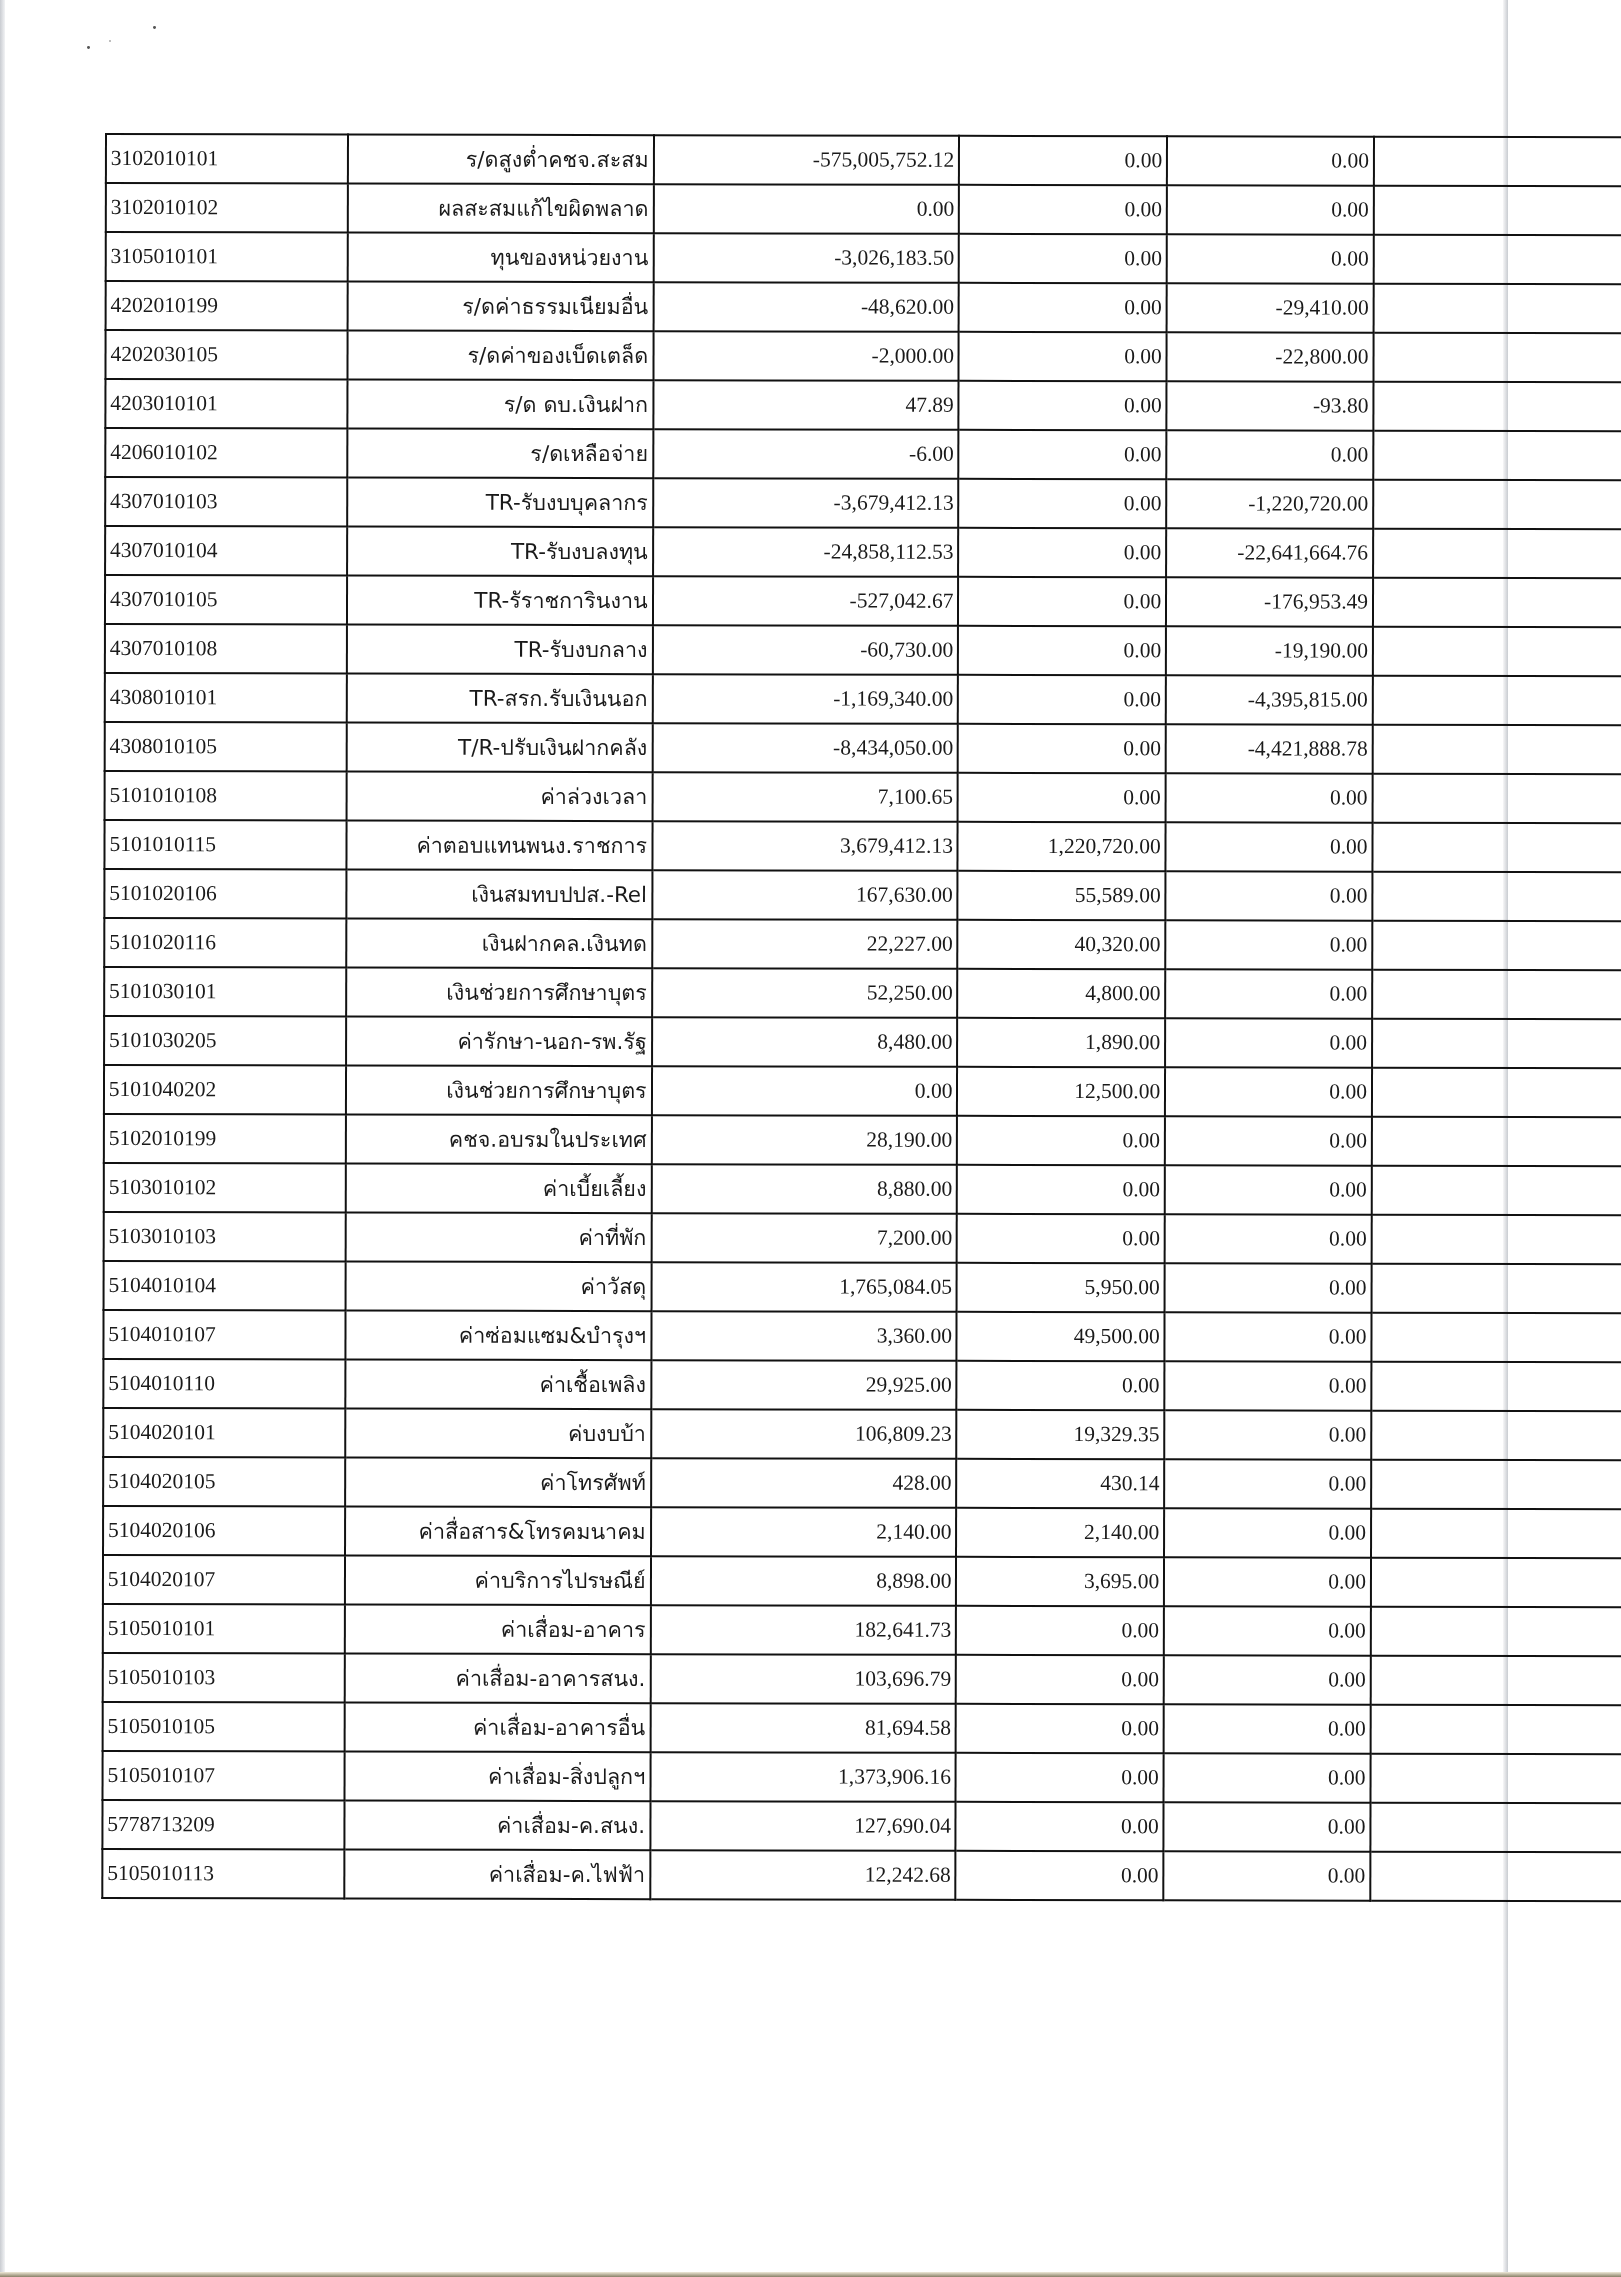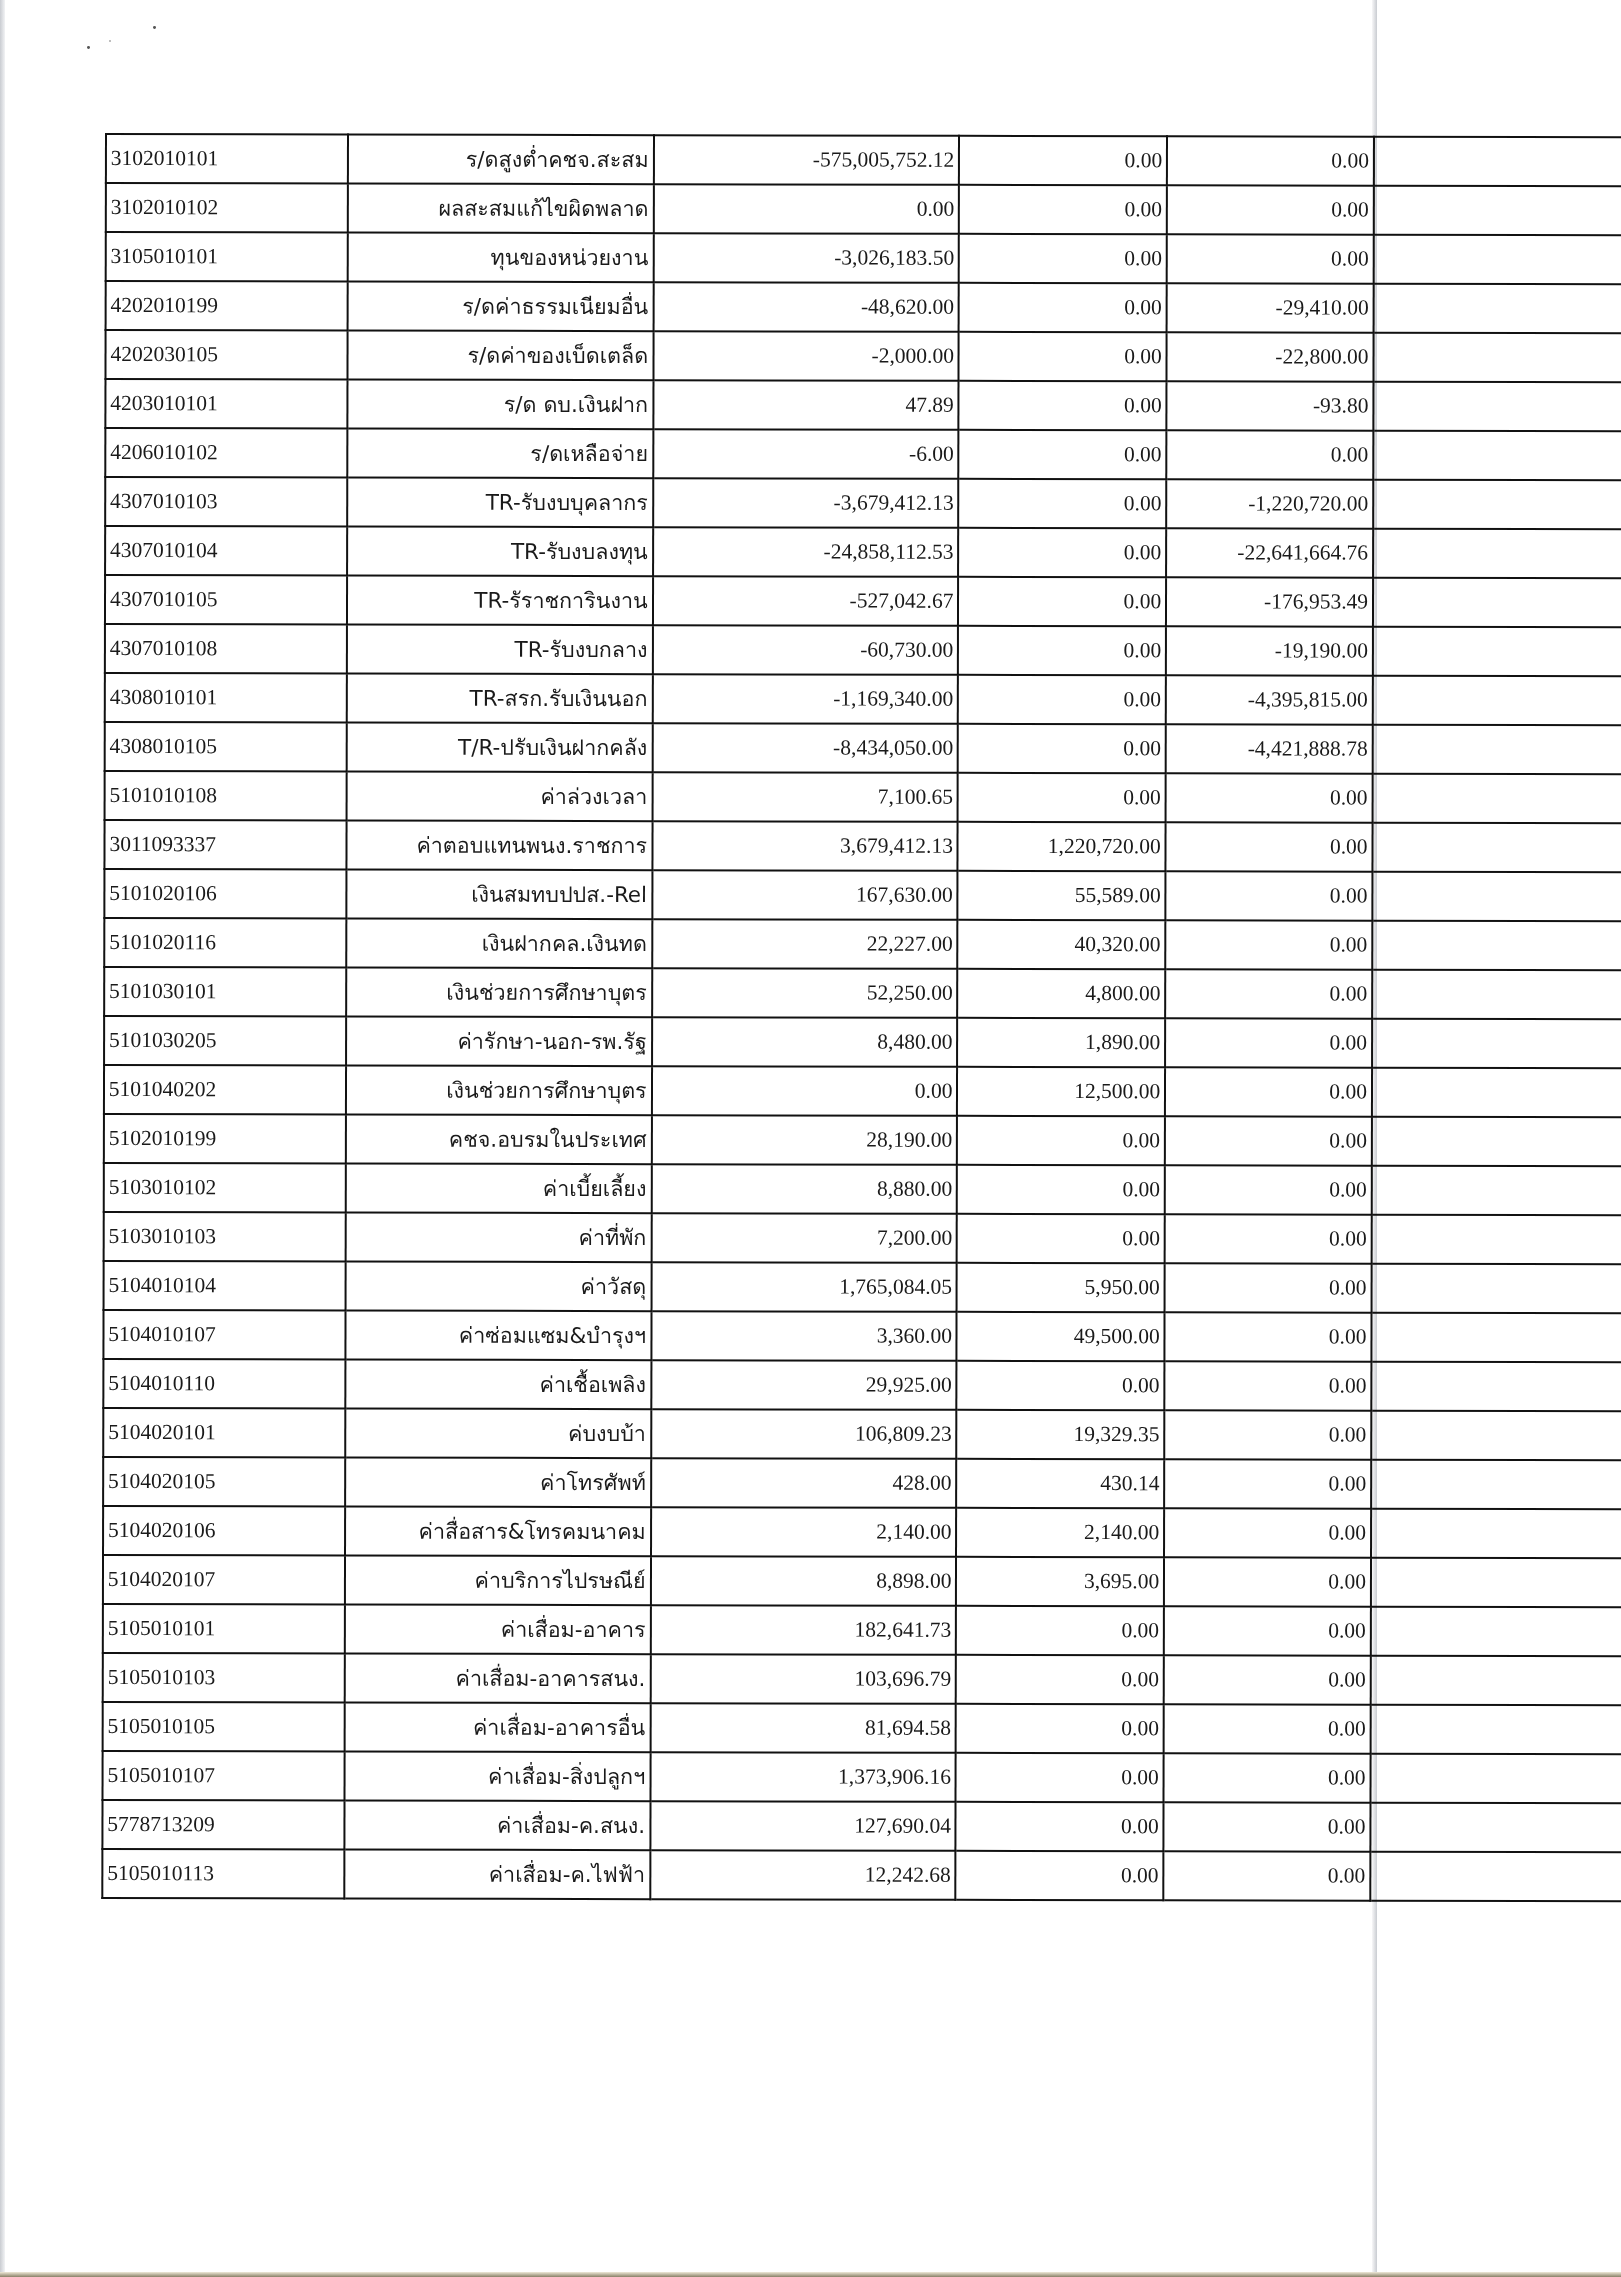--- a/index.html
+++ b/index.html
@@ -11,21 +11,21 @@
     width: 1622px;
     height: 2277px;
     position: relative;
     overflow: hidden;
     font-family: "Liberation Serif", "DejaVu Serif", serif;
     color: #1a1a1a;
   }
   .page {
     position: absolute;
     left: 0; top: 0;
-    width: 1377px; height: 2277px;
+    width: 1508px; height: 2277px;
     background: #ffffff;
   }
   .scan-edge-left {
     position: absolute; left: 0; top: 0;
     width: 4.9px; height: 2277px;
     background: linear-gradient(to right, #c9ccd1, #f2f3f5);
   }
   .scan-edge-right {
     position: absolute; right: 0; top: 0;
     width: 4.9px; height: 2277px;
@@ -202,21 +202,21 @@
   </tr>
         <tr>
     <td class="code">5101010108</td>
     <td class="name">ค่าล่วงเวลา</td>
     <td class="num c3">7,100.65</td>
     <td class="num c4">0.00</td>
     <td class="num c5">0.00</td>
     <td class="num c6">7,100.65</td>
   </tr>
         <tr>
-    <td class="code">3011093337</td>
+    <td class="code">5101010115</td>
     <td class="name">ค่าตอบแทนพนง.ราชการ</td>
     <td class="num c3">3,679,412.13</td>
     <td class="num c4">1,220,720.00</td>
     <td class="num c5">0.00</td>
     <td class="num c6">4,900,132.13</td>
   </tr>
         <tr>
     <td class="code">5101020106</td>
     <td class="name">เงินสมทบปปส.-Rel</td>
     <td class="num c3">167,630.00</td>

